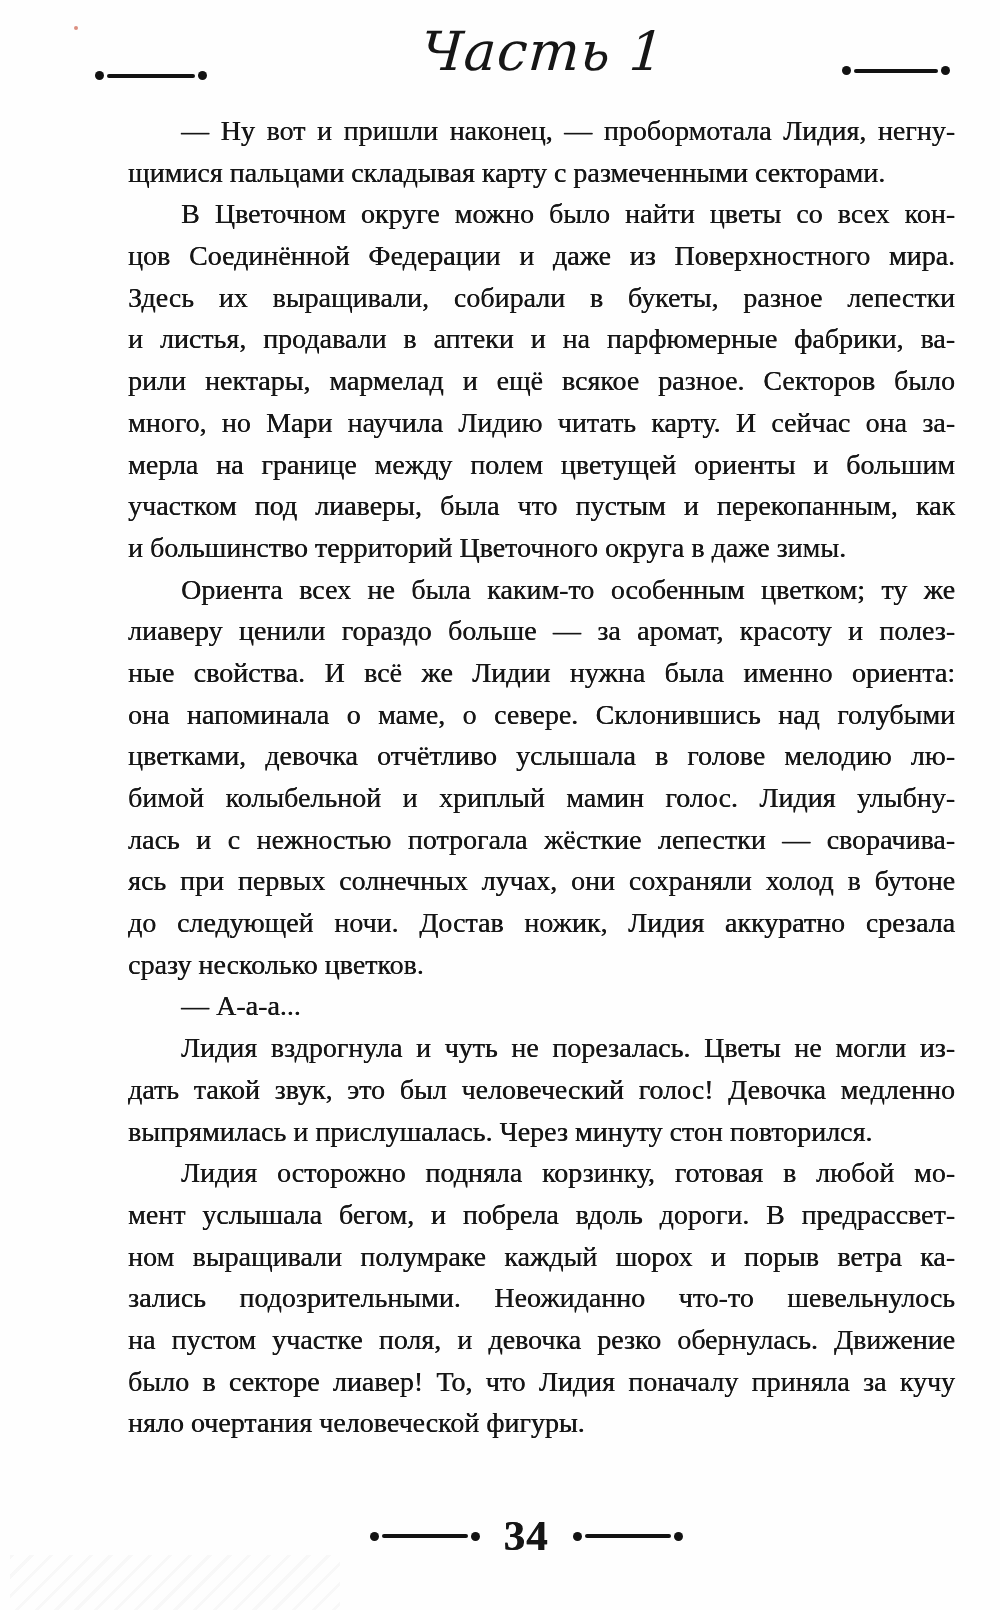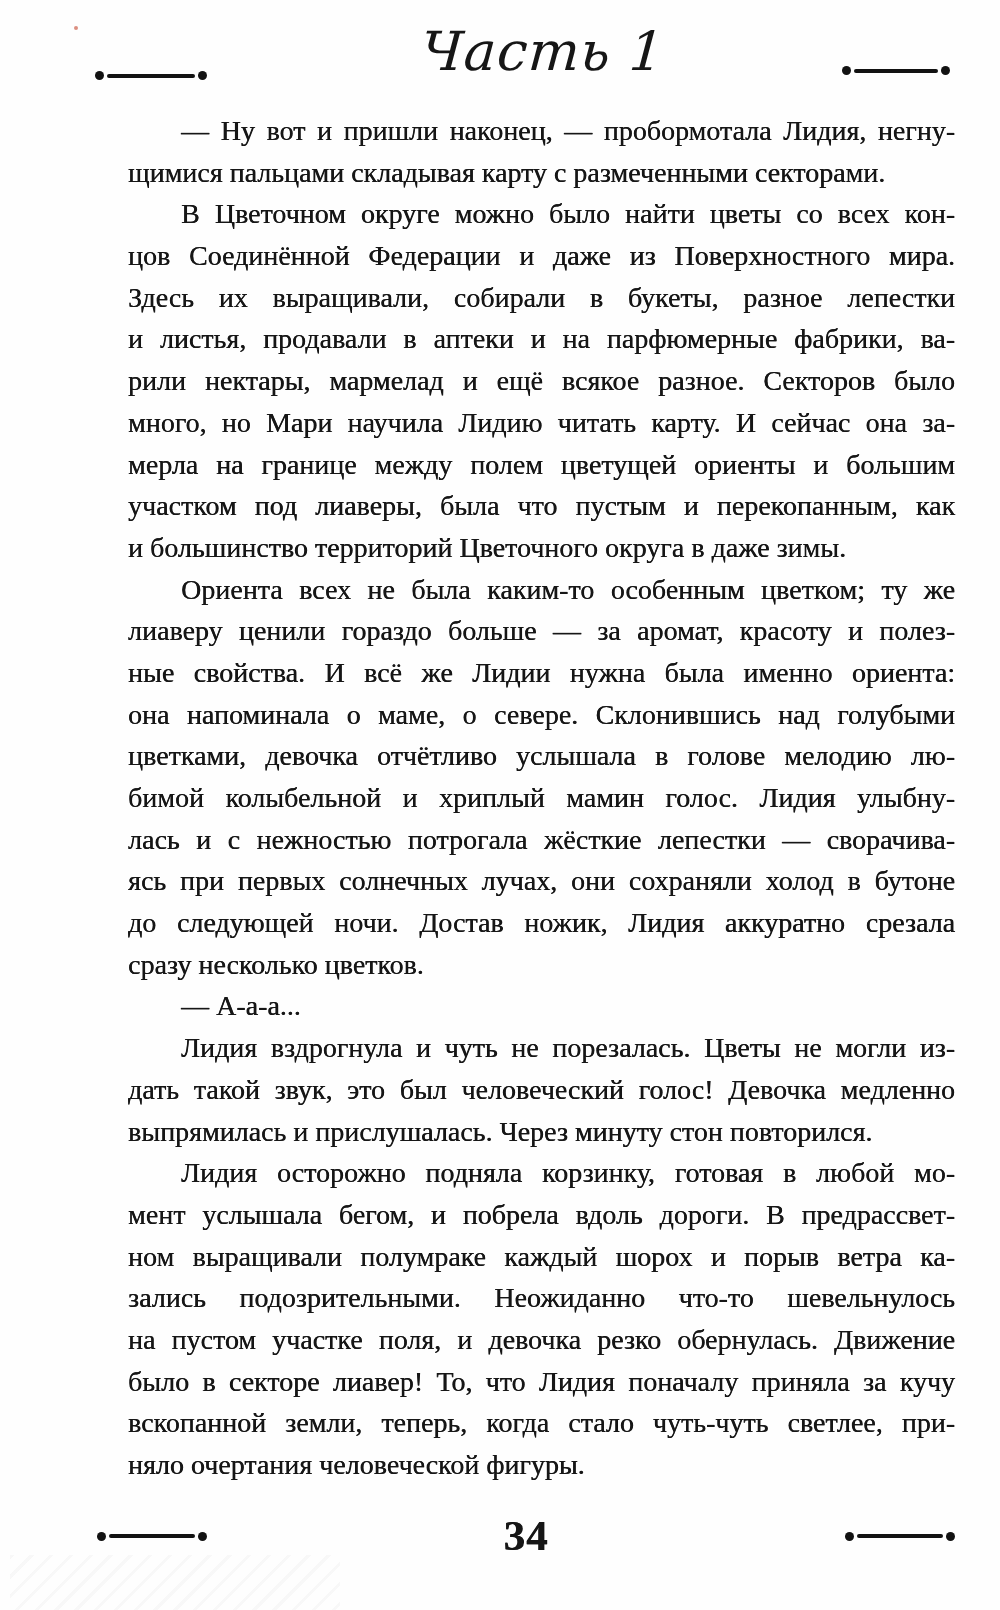--- a/index.html
+++ b/index.html
@@ -36,21 +36,21 @@
     height:41.7px;overflow:visible;white-space:nowrap;
     text-align:justify;text-align-last:justify;
     white-space:normal;
     margin-left:31px;
   }
   .line.last{text-align-last:left;}
   .line.indent{text-indent:53px;}
   
   .footer{
     position:absolute;left:97px;top:1510px;width:858px;height:52px;
-    display:flex;align-items:center;justify-content:space-between;gap:24px;
+    display:flex;align-items:center;justify-content:center;gap:24px;
   }
   .footer .orn{width:110px;}
   .page-number{
     font-size:43px;font-weight:700;line-height:52px;
     letter-spacing:1px;
     text-shadow:0.4px 0 0 currentColor;
   }
   
   .speck{
     position:absolute;left:74px;top:26px;width:4px;height:4px;
@@ -119,21 +119,20 @@
         <div class="line">дать такой звук, это был человеческий голос! Девочка медленно</div>
         <div class="line last">выпрямилась и прислушалась. Через минуту стон повторился.</div>
       </div>
       <div class="para">
         <div class="line indent">Лидия осторожно подняла корзинку, готовая в любой мо-</div>
         <div class="line">мент услышала бегом, и побрела вдоль дороги. В предрассвет-</div>
         <div class="line">ном выращивали полумраке каждый шорох и порыв ветра ка-</div>
         <div class="line">зались подозрительными. Неожиданно что-то шевельнулось</div>
         <div class="line">на пустом участке поля, и девочка резко обернулась. Движение</div>
         <div class="line">было в секторе лиавер! То, что Лидия поначалу приняла за кучу</div>
-        <div class="line">вскопанной земли, теперь, когда стало чуть-чуть светлее, при-</div>
         <div class="line last">няло очертания человеческой фигуры.</div>
       </div>
     </div>
 
   <div class="footer">
     <div class="orn">
       <i class="dot"></i>
       <i class="rule"></i>
       <i class="dot"></i>
     </div>

